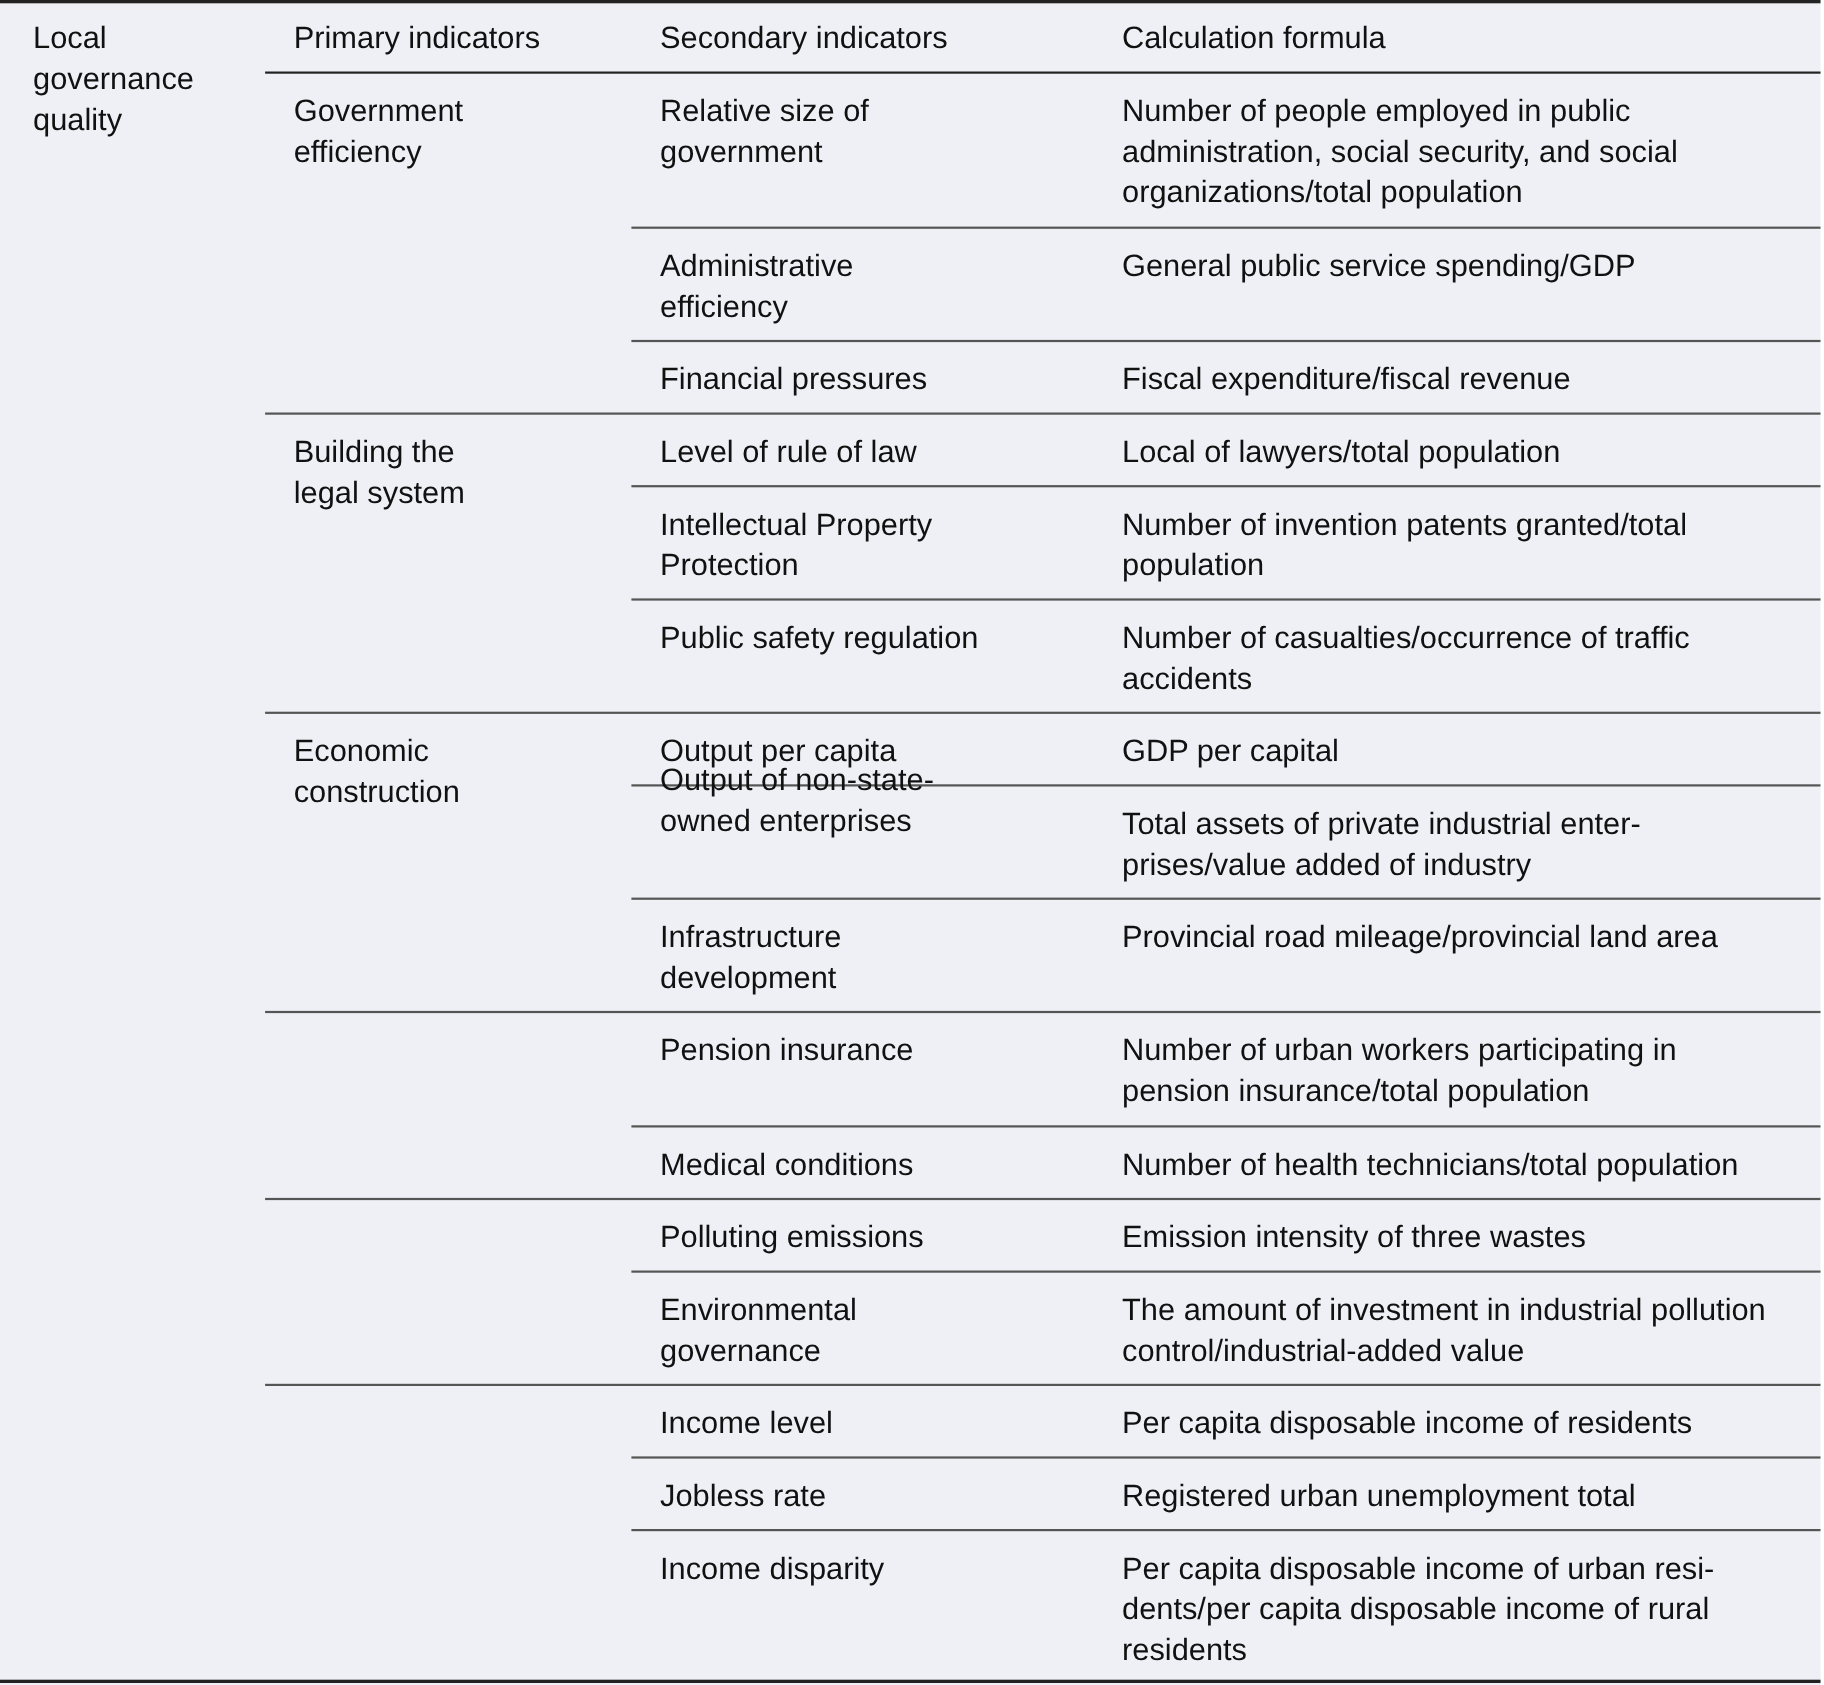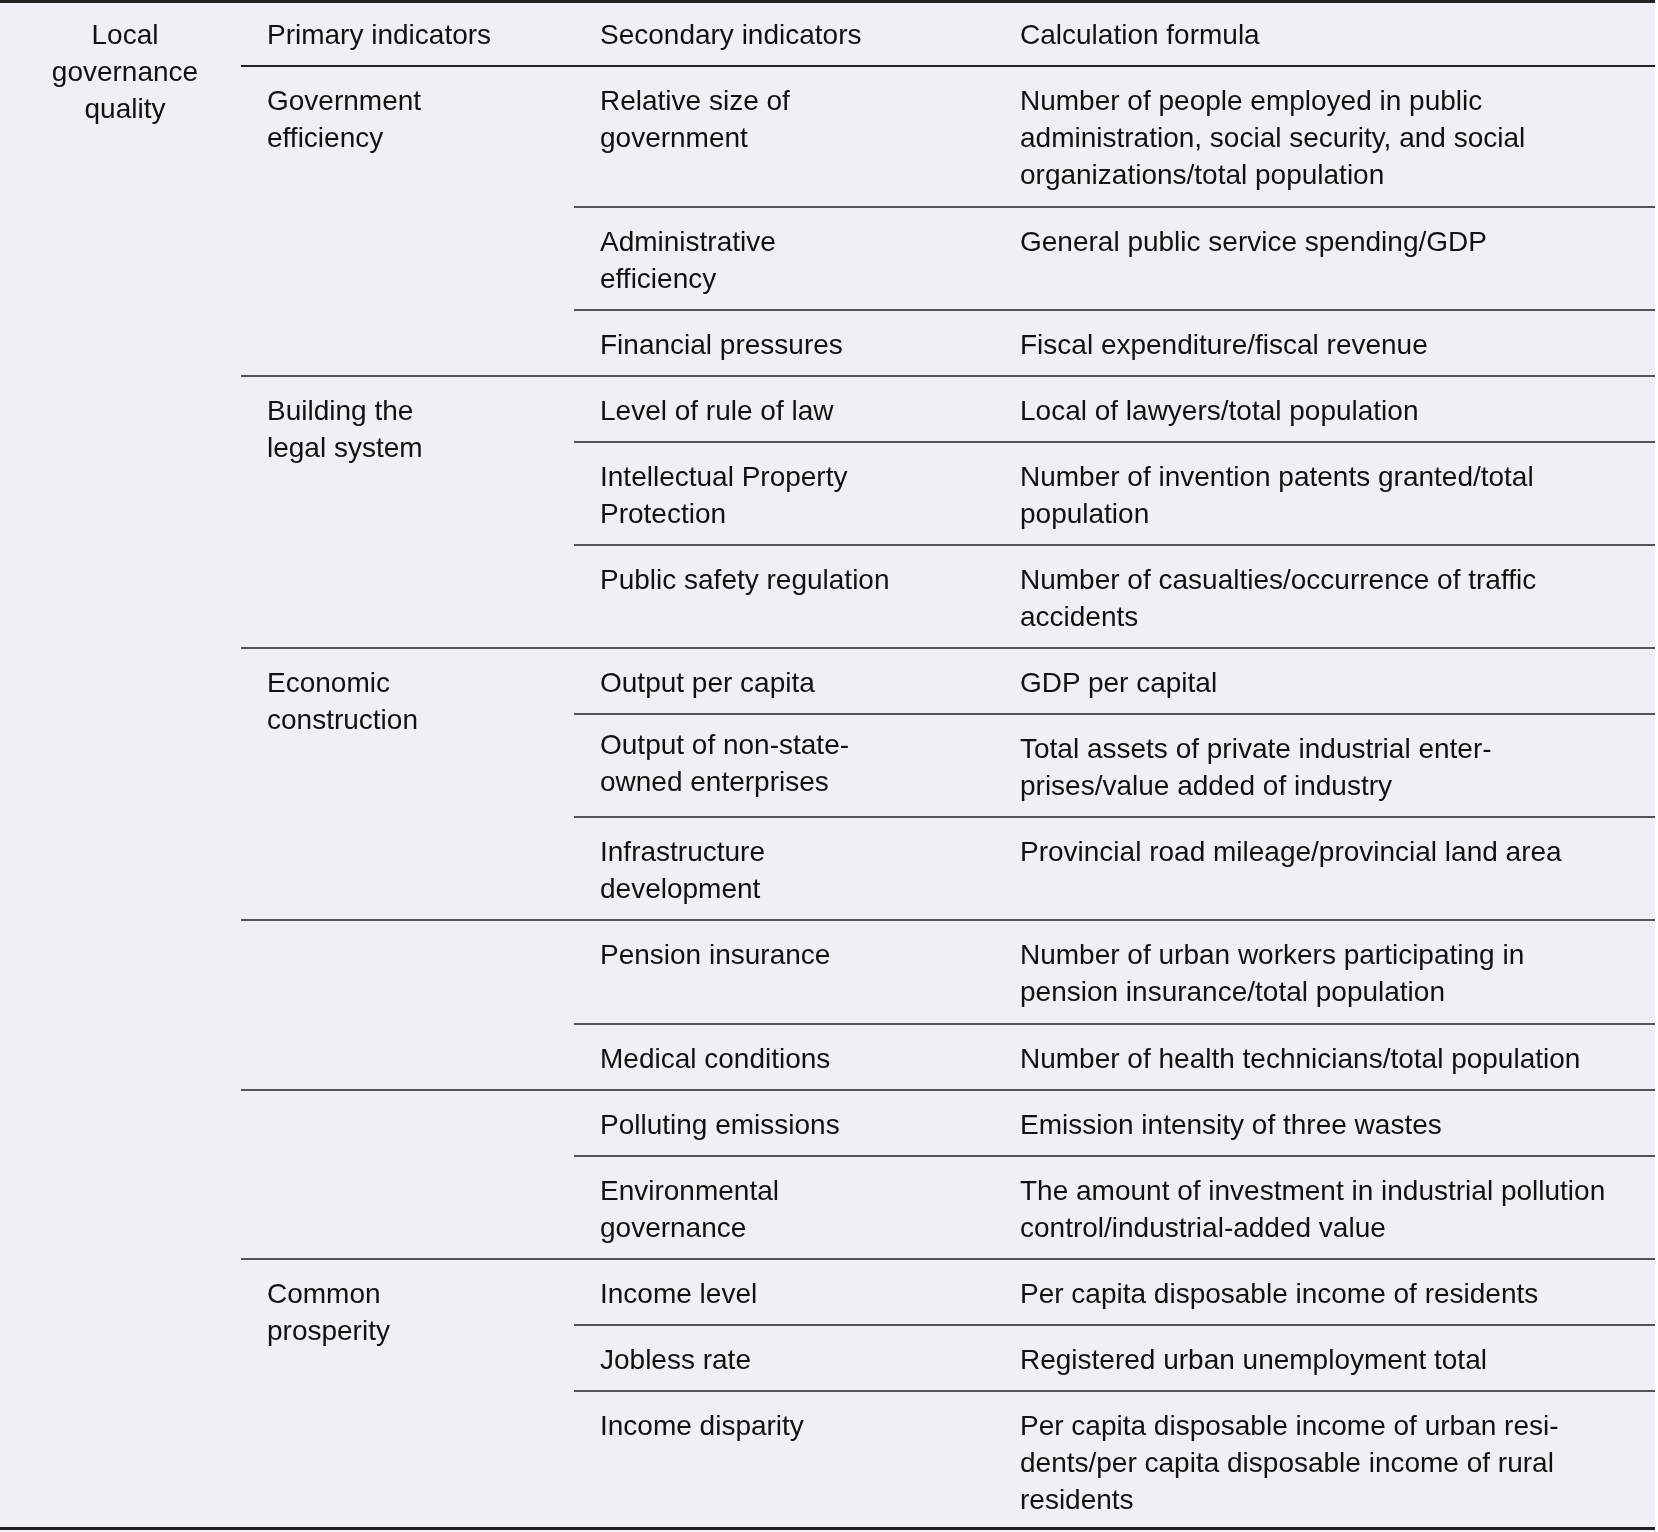--- a/index.html
+++ b/index.html
@@ -3,21 +3,21 @@
   <meta charset="utf-8">
   <style>
     html, body { margin: 0; padding: 0; background: #ffffff; }
     body { width: 1658px; height: 1532px; position: relative; overflow: hidden;
            font-family: "Liberation Sans", "DejaVu Sans", sans-serif; color: #111; }
     #table { position: absolute; left: 0; top: 0; width: 1655px; height: 1532px; background: #eef0f5; }
     .border-top { position: absolute; left: 0; top: 0; width: 1655px; height: 3px; background: #222; }
     .border-bottom { position: absolute; left: 0; top: 1527px; width: 1655px; height: 3px; background: #222; }
     .hline { position: absolute; height: 2px; background: #555; }
     .cell { position: absolute; font-size: 28px; line-height: 37px; white-space: pre-line; }
-    .c-root { left: 30px; width: 190px; text-align: center; }
+    .c-root { left: 30px; width: 190px; }
     .c-prim { left: 267px; width: 300px; }
     .c-sec { left: 600px; width: 360px; }
     .c-form { left: 1020px; width: 670px; }
   </style>
 </head>
 <body>
 
 <div id="table">
   <div class="border-top"></div>
 
@@ -59,21 +59,21 @@
   <div class="cell c-sec" style="top:561px">Public safety regulation</div>
   <div class="cell c-form" style="top:561px">Number of casualties/occurrence of traffic
 accidents</div>
   <div class="hline" style="left:241px; top:647px; width:1414px;"></div>
 
   <div class="cell c-prim" style="top:664px">Economic
 construction</div>
   <div class="cell c-sec" style="top:664px">Output per capita</div>
   <div class="cell c-form" style="top:664px">GDP per capital</div>
   <div class="hline" style="left:574px; top:713px; width:1081px;"></div>
-  <div class="cell c-sec" style="top:726px">Output of non-state-
+  <div class="cell c-sec" style="top:690px">Output of non-state-
 owned enterprises</div>
   <div class="cell c-form" style="top:730px">Total assets of private industrial enter-
 prises/value added of industry</div>
   <div class="hline" style="left:574px; top:816px; width:1081px;"></div>
   <div class="cell c-sec" style="top:833px">Infrastructure
 development</div>
   <div class="cell c-form" style="top:833px">Provincial road mileage/provincial land area</div>
   <div class="hline" style="left:241px; top:919px; width:1414px;"></div>
 
   <div class="cell c-sec" style="top:936px">Pension insurance</div>
@@ -86,22 +86,20 @@
 
   <div class="cell c-sec" style="top:1106px">Polluting emissions</div>
   <div class="cell c-form" style="top:1106px">Emission intensity of three wastes</div>
   <div class="hline" style="left:574px; top:1155px; width:1081px;"></div>
   <div class="cell c-sec" style="top:1172px">Environmental
 governance</div>
   <div class="cell c-form" style="top:1172px">The amount of investment in industrial pollution
 control/industrial-added value</div>
   <div class="hline" style="left:241px; top:1258px; width:1414px;"></div>
 
-  <div class="cell c-prim" style="top:1275px">Common
-prosperity</div>
   <div class="cell c-sec" style="top:1275px">Income level</div>
   <div class="cell c-form" style="top:1275px">Per capita disposable income of residents</div>
   <div class="hline" style="left:574px; top:1324px; width:1081px;"></div>
   <div class="cell c-sec" style="top:1341px">Jobless rate</div>
   <div class="cell c-form" style="top:1341px">Registered urban unemployment total</div>
   <div class="hline" style="left:574px; top:1390px; width:1081px;"></div>
   <div class="cell c-sec" style="top:1407px">Income disparity</div>
   <div class="cell c-form" style="top:1407px">Per capita disposable income of urban resi-
 dents/per capita disposable income of rural
 residents</div>

